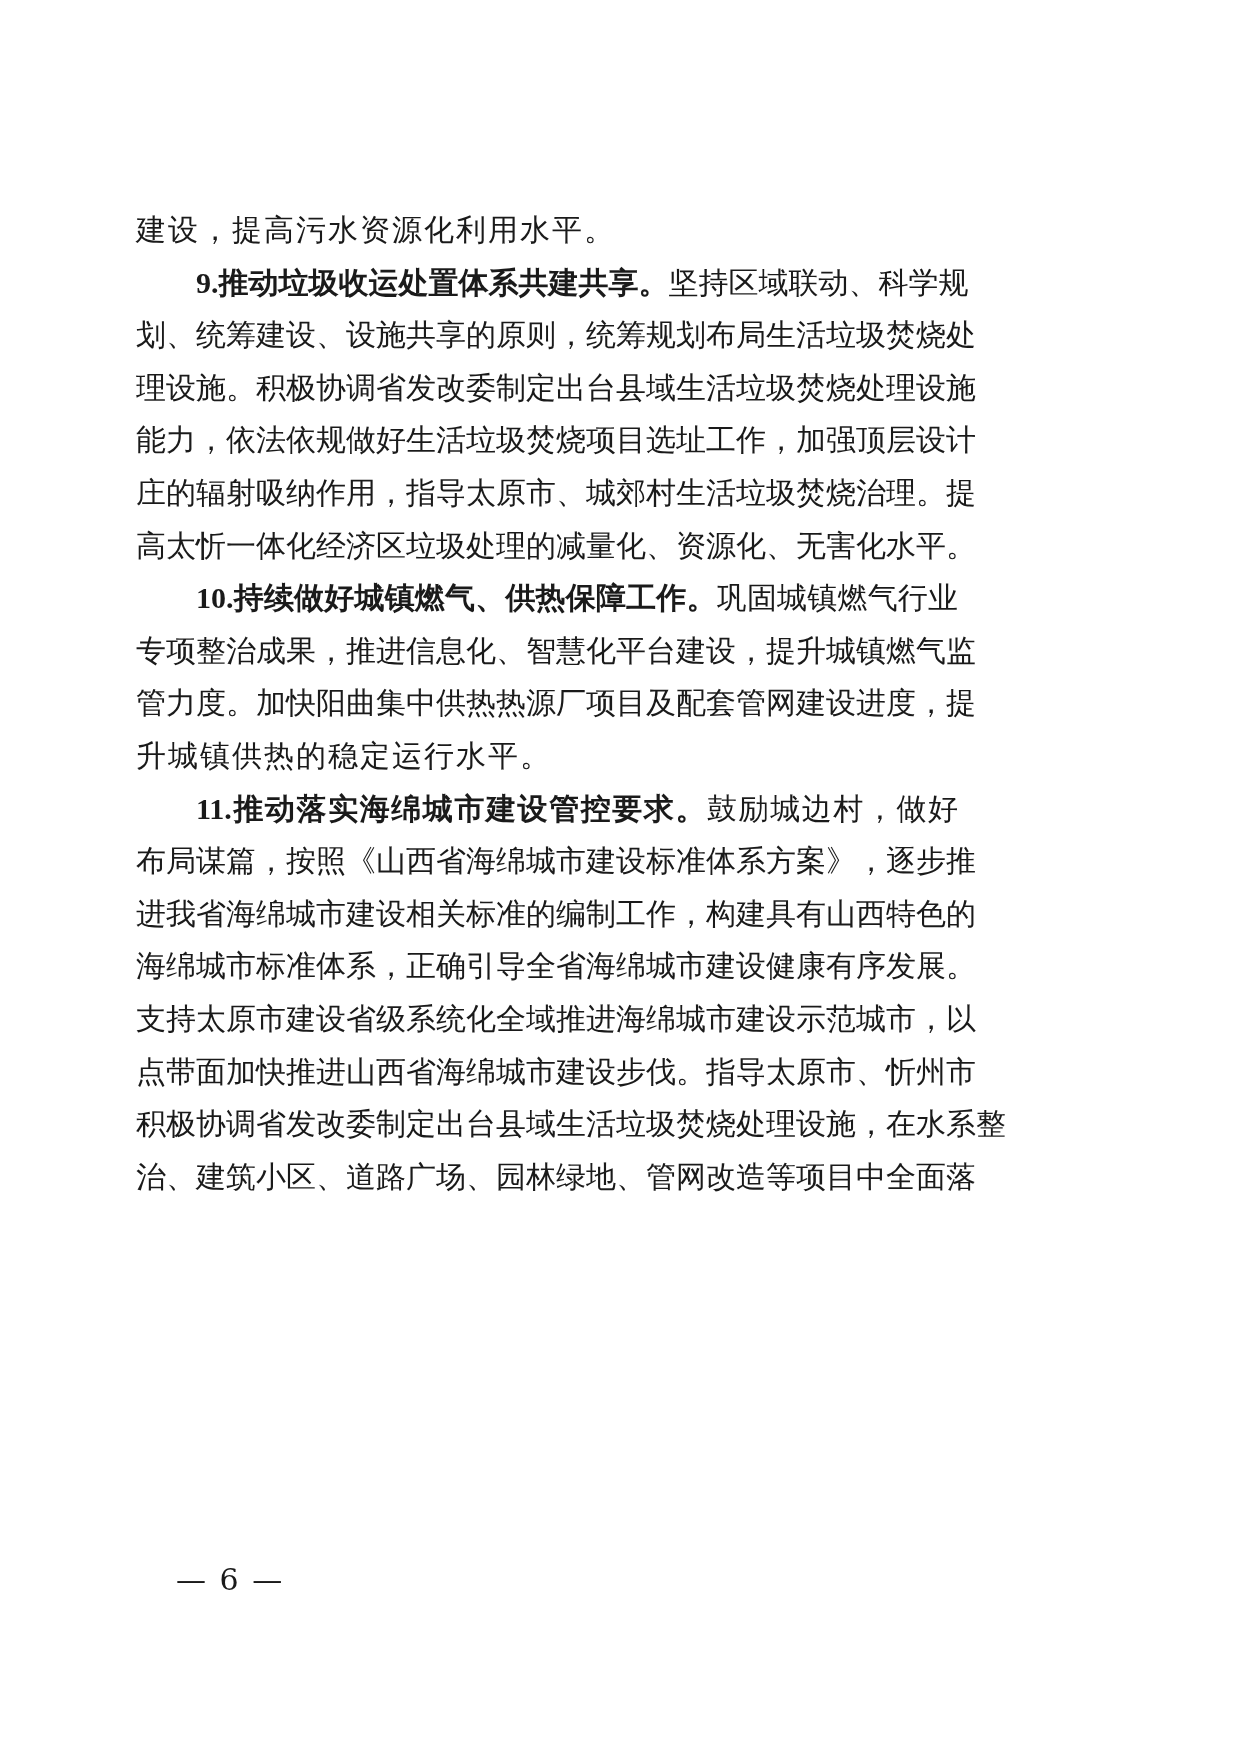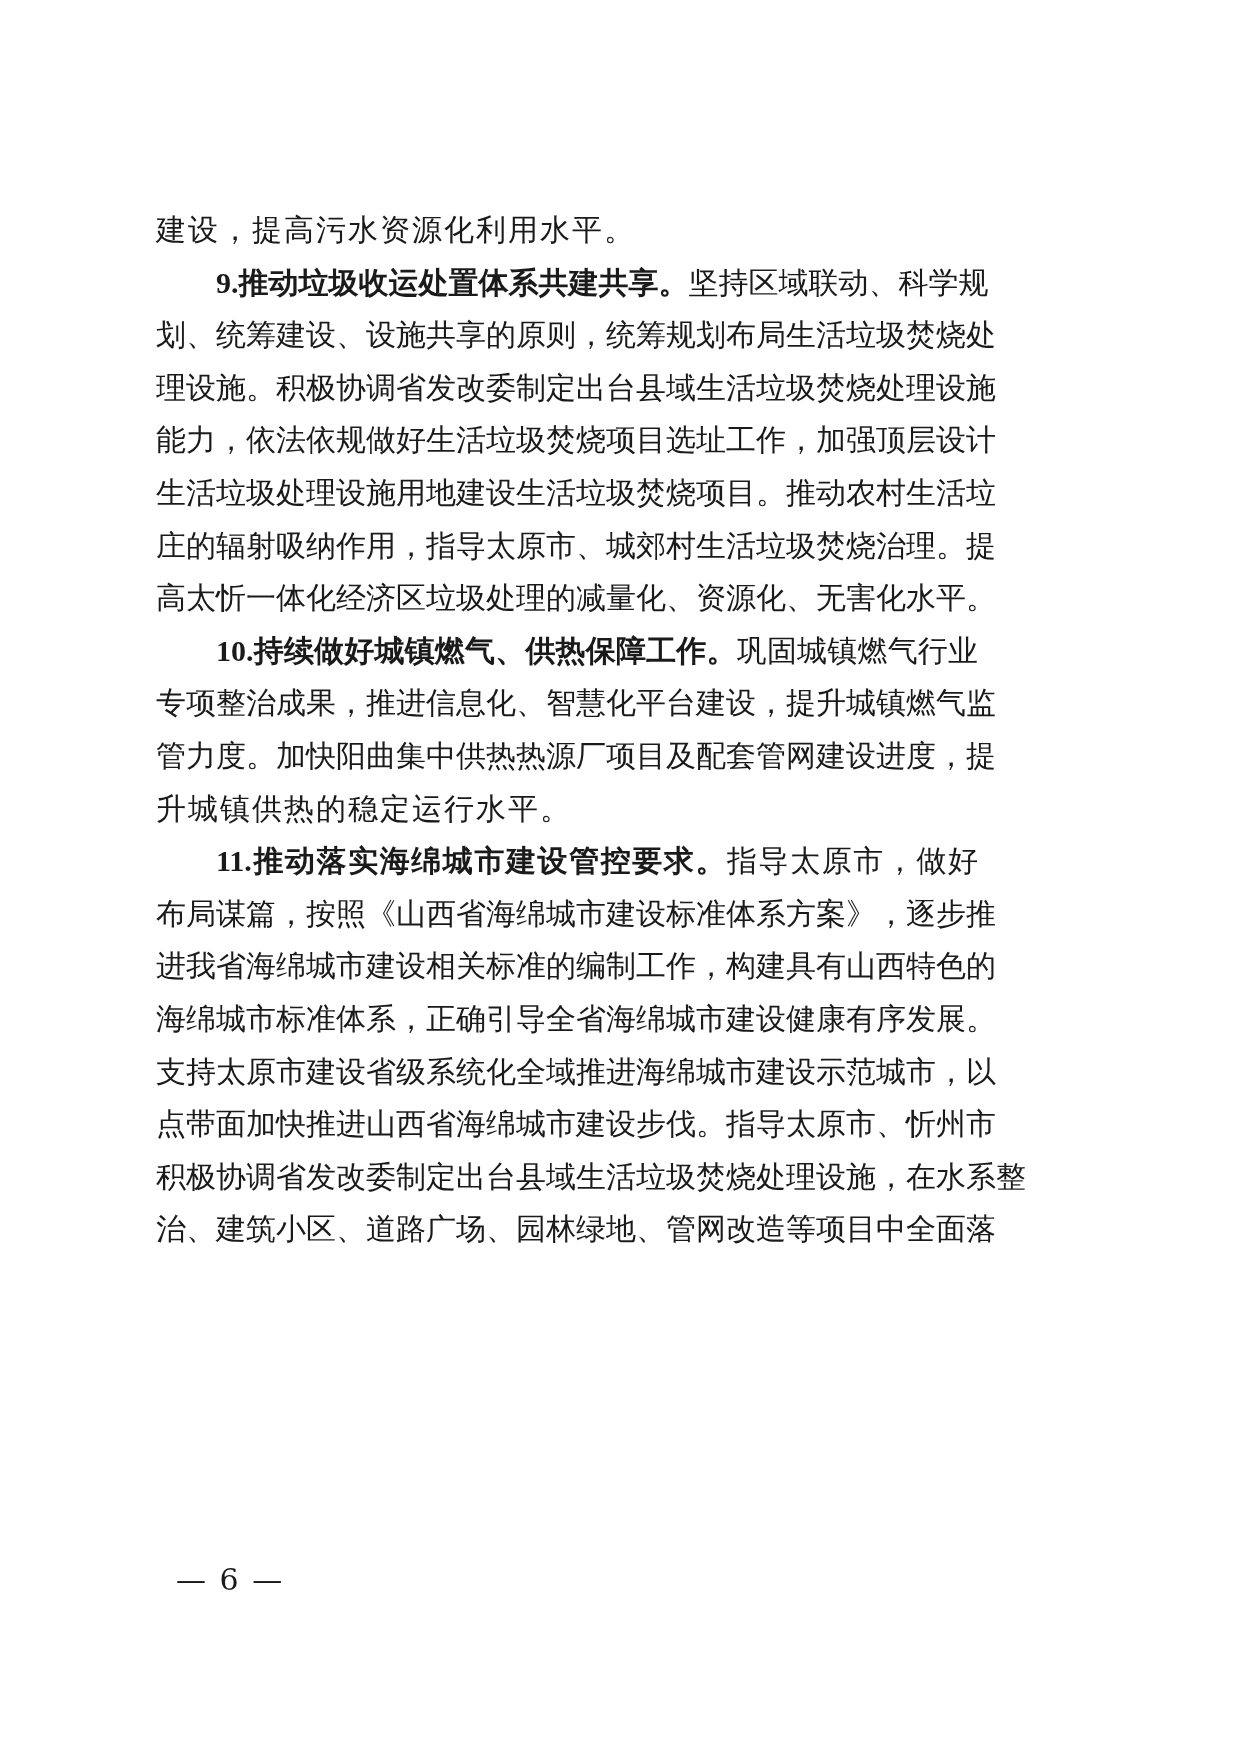--- a/index.html
+++ b/index.html
@@ -10,21 +10,21 @@
     body {
       width: 1241px;
       height: 1754px;
       position: relative;
       overflow: hidden;
       color: #1a1a1a;
       font-family: "DejaVu Serif", "Liberation Serif", serif;
     }
     .page {
       position: absolute;
-      left: 156px;
+      left: 136px;
       top: 204px;
       width: 822px;
     }
     .line {
       height: 52.6px;
       line-height: 52.6px;
       font-size: 30px;
       white-space: nowrap;
       text-align: justify;
       text-align-last: justify;
@@ -57,34 +57,33 @@
 
 <div class="page">
 
   <div class="line last">建设，提高污水资源化利用水平。</div>
 
   <div>
     <div class="line indent"><span class="bold">9.推动垃圾收运处置体系共建共享。</span><span>坚持区域联动、科学规</span></div>
     <div class="line">划、统筹建设、设施共享的原则，统筹规划布局生活垃圾焚烧处</div>
     <div class="line">理设施。积极协调省发改委制定出台县域生活垃圾焚烧处理设施</div>
     <div class="line">能力，依法依规做好生活垃圾焚烧项目选址工作，加强顶层设计</div>
-    <div class="line">生活垃圾处理设施用地建设生活垃圾焚烧项目。推动农村生活垃</div>
     <div class="line">庄的辐射吸纳作用，指导太原市、城郊村生活垃圾焚烧治理。提</div>
     <div class="line">高太忻一体化经济区垃圾处理的减量化、资源化、无害化水平。</div>
   </div>
 
   <div>
     <div class="line indent"><span class="bold">10.持续做好城镇燃气、供热保障工作。</span><span>巩固城镇燃气行业</span></div>
     <div class="line">专项整治成果，推进信息化、智慧化平台建设，提升城镇燃气监</div>
     <div class="line">管力度。加快阳曲集中供热热源厂项目及配套管网建设进度，提</div>
     <div class="line last">升城镇供热的稳定运行水平。</div>
   </div>
 
   <div>
-    <div class="line indent"><span class="bold">11.推动落实海绵城市建设管控要求。</span><span>指导太原市，做好</span></div>
+    <div class="line indent"><span class="bold">11.推动落实海绵城市建设管控要求。</span><span>鼓励城边村，做好</span></div>
     <div class="line">布局谋篇，按照《山西省海绵城市建设标准体系方案》，逐步推</div>
     <div class="line">进我省海绵城市建设相关标准的编制工作，构建具有山西特色的</div>
     <div class="line">海绵城市标准体系，正确引导全省海绵城市建设健康有序发展。</div>
     <div class="line">支持太原市建设省级系统化全域推进海绵城市建设示范城市，以</div>
     <div class="line">点带面加快推进山西省海绵城市建设步伐。指导太原市、忻州市</div>
     <div class="line">积极协调省发改委制定出台县域生活垃圾焚烧处理设施，在水系整</div>
     <div class="line">治、建筑小区、道路广场、园林绿地、管网改造等项目中全面落</div>
   </div>
 
 </div>

